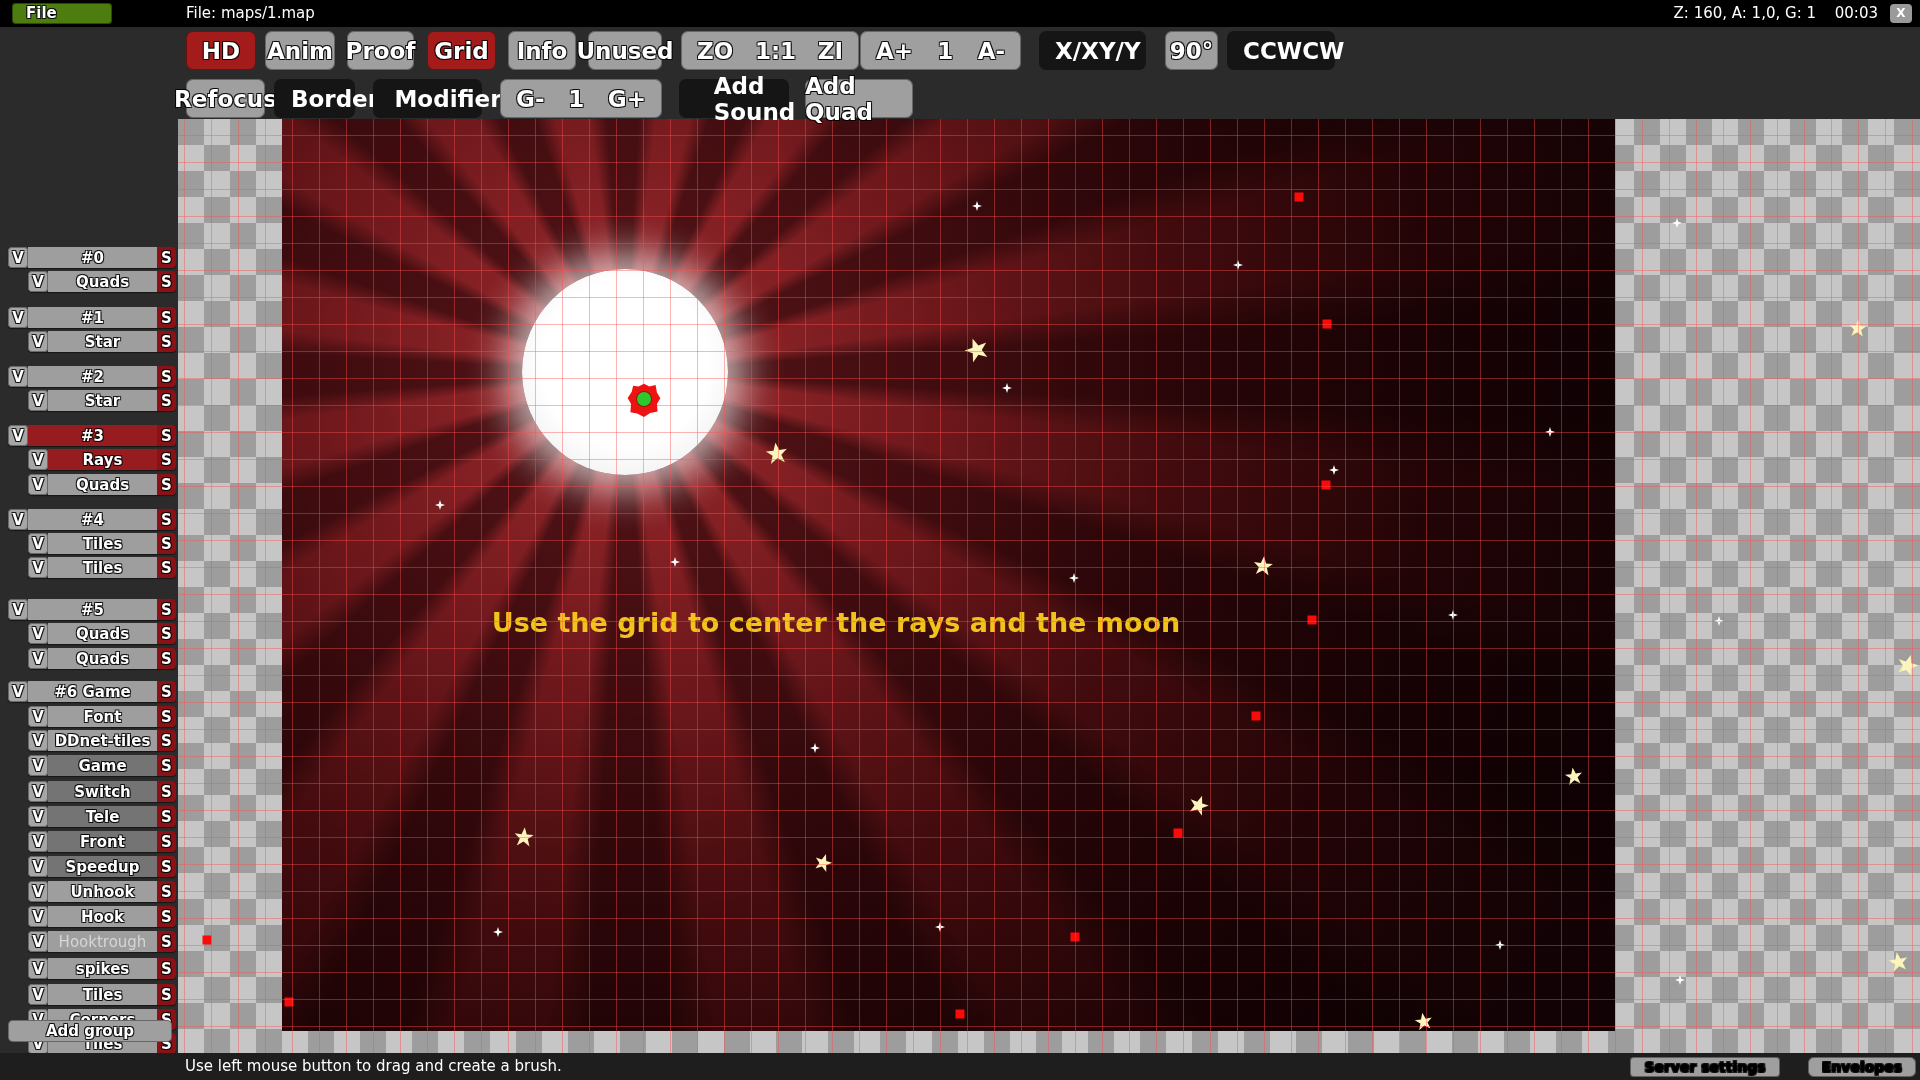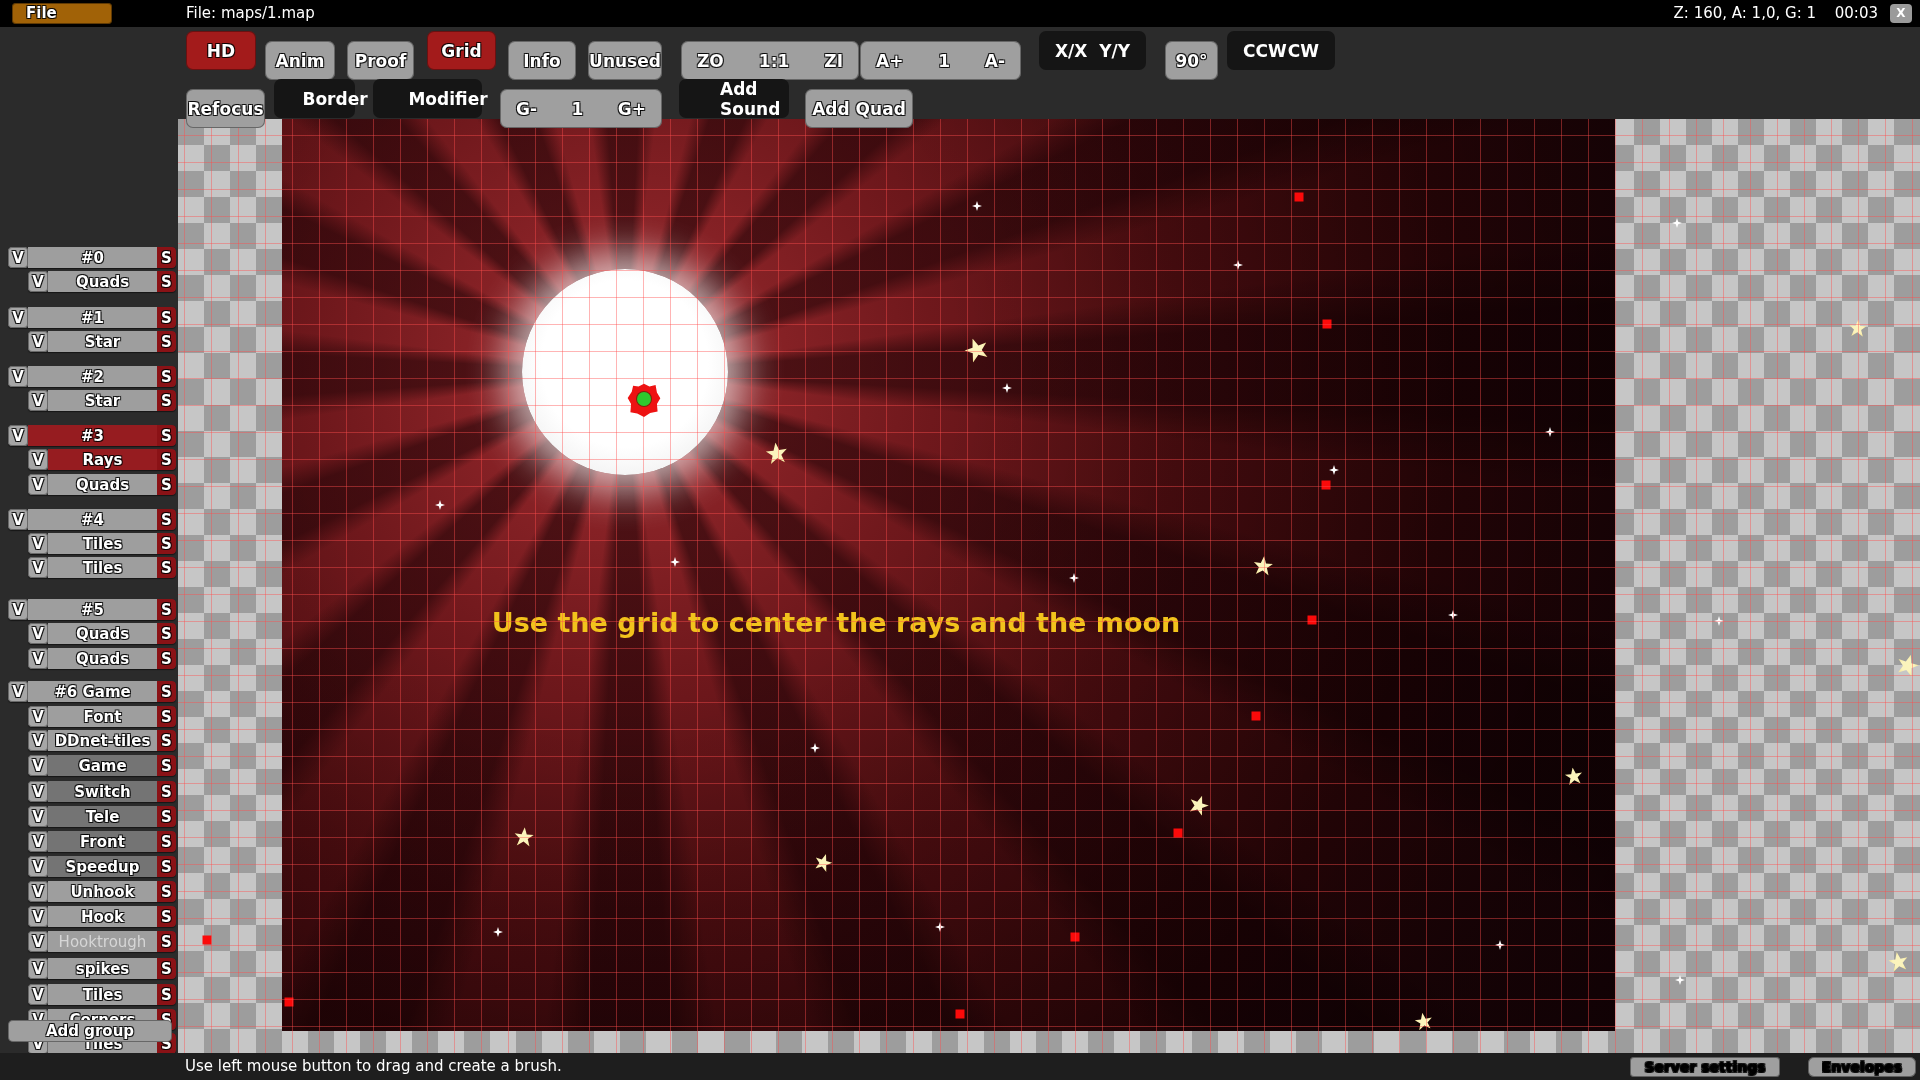--- a/index.html
+++ b/index.html
@@ -3,34 +3,34 @@
 <meta charset="utf-8">
 <style>
   * { box-sizing: border-box; margin: 0; padding: 0; }
   html,body { width:1920px; height:1080px; overflow:hidden; background:#2b2b2b;
     font-family:"DejaVu Sans", sans-serif; }
   .ot { text-shadow:1px 1px 0 rgba(0,0,0,.8), -1px 1px 0 rgba(0,0,0,.8),
         1px -1px 0 rgba(0,0,0,.8), -1px -1px 0 rgba(0,0,0,.8); }
 
   
   #titlebar { position:absolute; left:0; top:0; width:1920px; height:27px; background:#000; z-index:40; }
-  #file-menu-btn { position:absolute; left:12px; top:3px; width:100px; height:21px; background:#a16207;
+  #file-menu-btn { position:absolute; left:12px; top:3px; width:100px; height:21px; background:#4d7c0f;
     border-radius:4px; color:#fff; font-size:15px; font-weight:700; line-height:21px; padding-left:14px;
     box-shadow:0 0 0 1px rgba(0,0,0,.4) inset; }
   #file-path { position:absolute; left:186px; top:4px; color:#fff; font-size:15px; font-weight:400; }
   #zoom-info { position:absolute; right:104px; top:4px; color:#fff; font-size:15px; }
   #clock { position:absolute; right:42px; top:4px; color:#fff; font-size:15px; }
   #close-btn { position:absolute; right:8px; top:4px; width:22px; height:19px; background:#9a9a9a;
     border-radius:4px; color:#fff; font-size:12px; font-weight:700; text-align:center; line-height:19px; }
 
   
   #toolbar { position:absolute; left:0; top:27px; width:1920px; height:92px; background:#2b2b2b; z-index:30; }
   .tb { position:absolute; height:39px; border-radius:7px; display:flex; align-items:center;
-    justify-content:center; color:#fff; font-size:17px; font-weight:700; }
-  .tb.grey { background:#9f9f9f; box-shadow:0 0 0 1px rgba(0,0,0,.35) inset;margin-top:10px; }
+    justify-content:center; color:#fff; font-size:23px; font-weight:700; }
+  .tb.grey { background:#9f9f9f; box-shadow:0 0 0 1px rgba(0,0,0,.35) inset; }
   .tb.red  { background:#a31b1b; box-shadow:0 0 0 1px rgba(0,0,0,.35) inset; }
   .tb.dark { background:#151515;padding-left:41px; }
   .tb.pill { justify-content:space-between; padding:0 16px; }
   .pill span { cursor:default; }
 
   
   #layers-panel { position:absolute; left:0; top:119px; width:178px; height:934px; background:#2b2b2b; z-index:20; }
   #layers-title { position:absolute; left:8px; top:-31px; width:110px; height:30px; background:#9f9f9f;
     border-radius:6px; color:#fff; font-size:17px; font-weight:700; display:flex; align-items:center;
     justify-content:center; box-shadow:0 0 0 1px rgba(0,0,0,.35) inset; }

